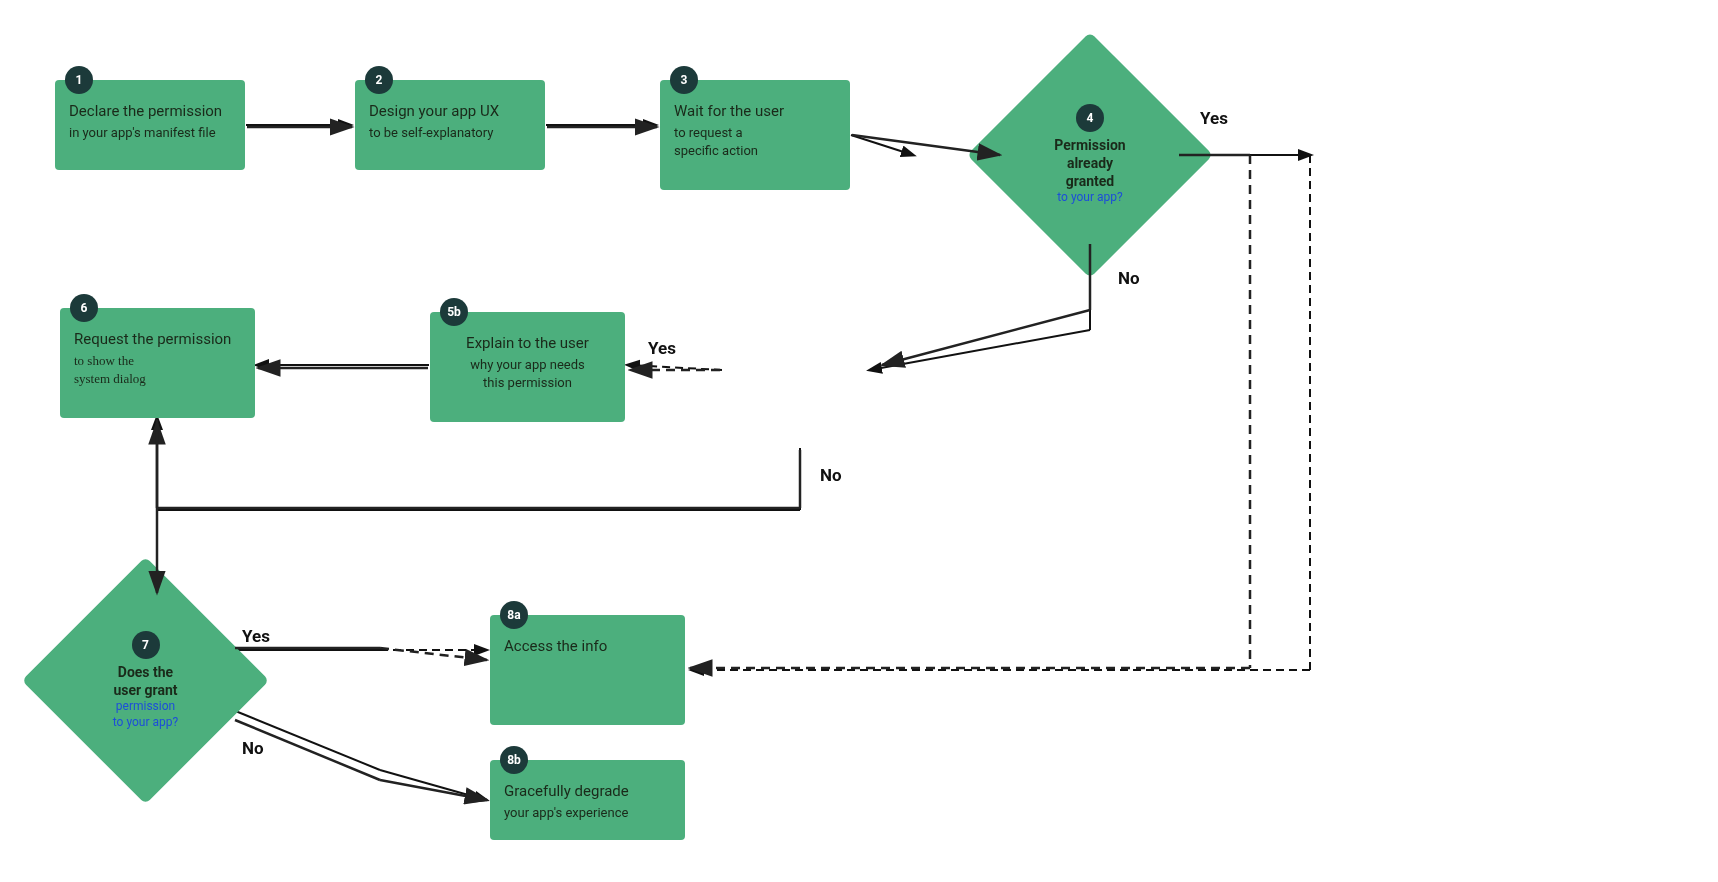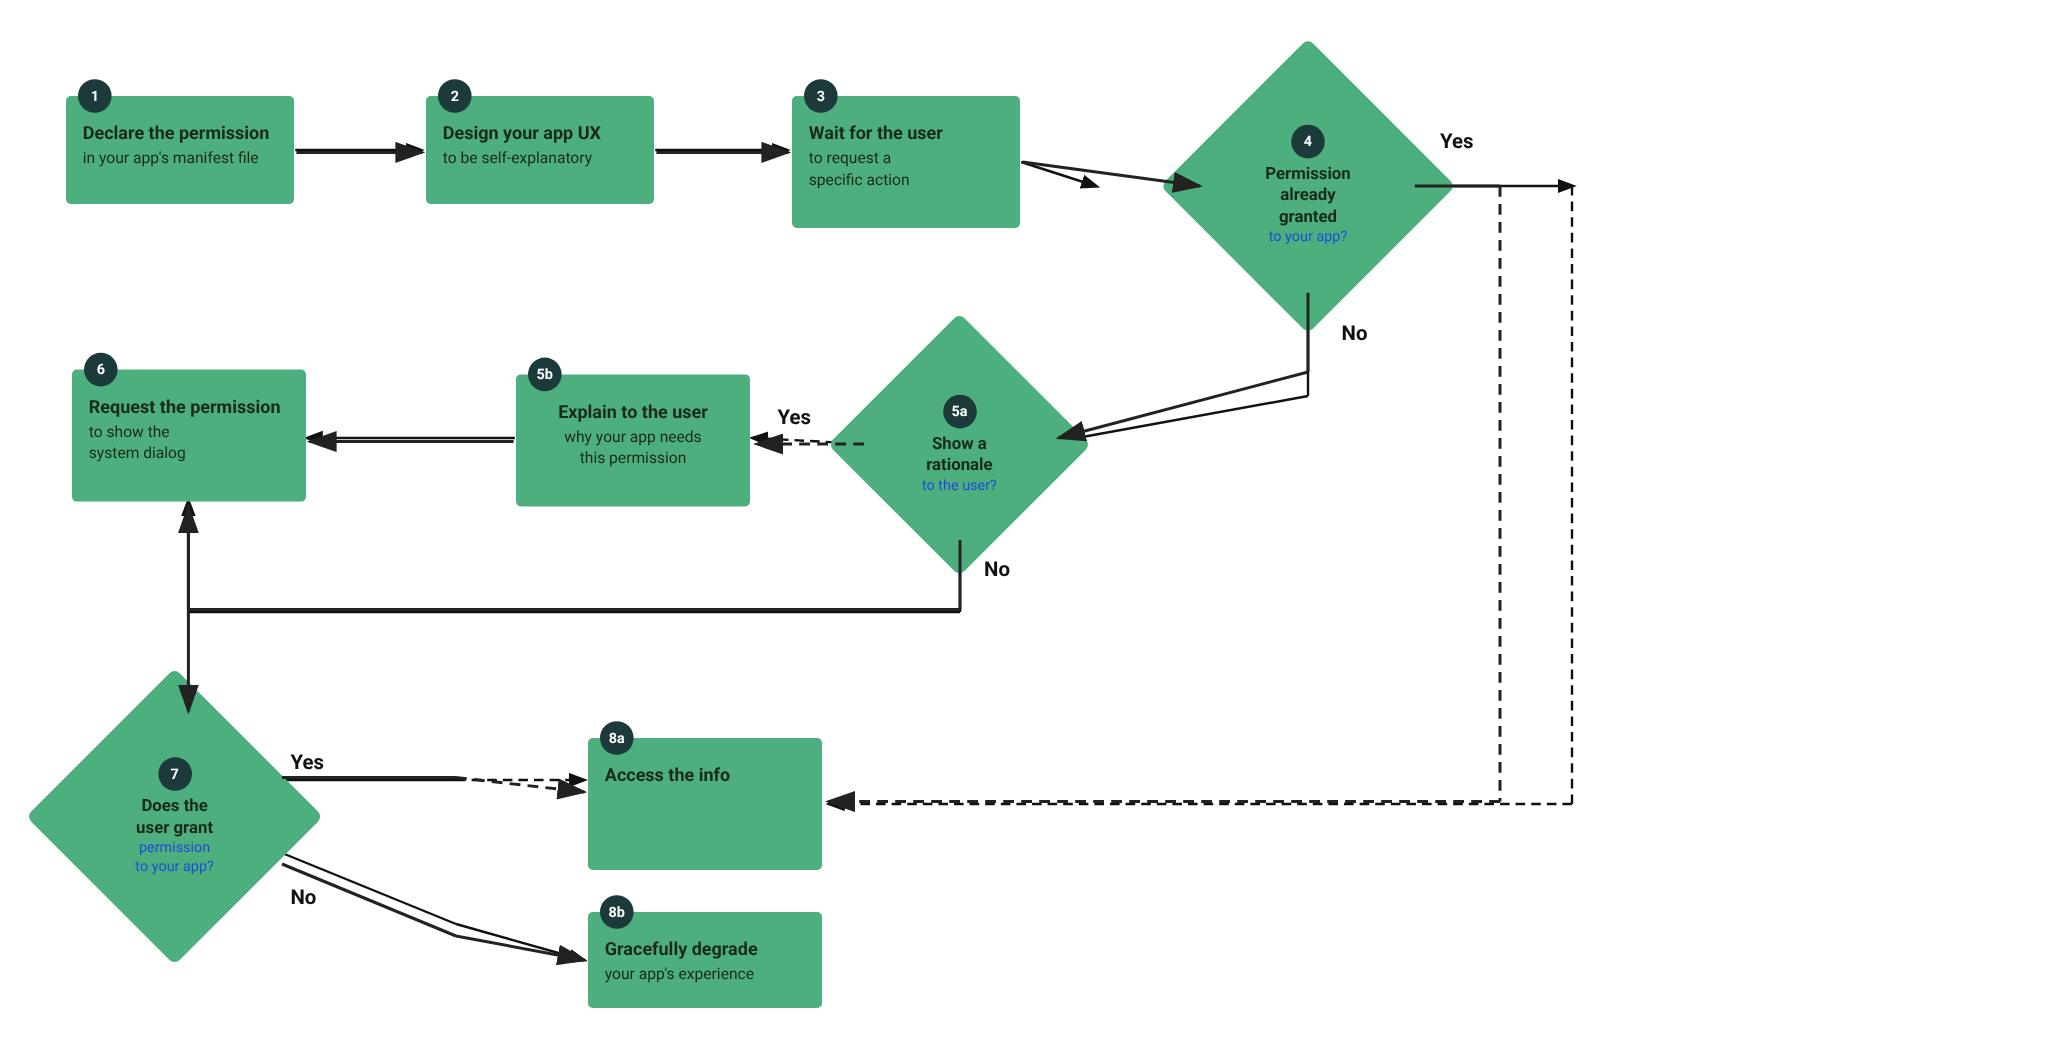--- a/index.html
+++ b/index.html
@@ -34,21 +34,21 @@
       background: #1c3a3a;
       color: #fff;
       display: flex;
       align-items: center;
       justify-content: center;
       font-size: 12px;
       font-weight: bold;
     }
     .rect-node .title {
       font-size: 15px;
-      font-weight: bold;
+      font-weight: normal;
       margin-top: 12px;
       line-height: 1.3;
     }
     .rect-node .subtitle {
       font-size: 13px;
       font-weight: normal;
       line-height: 1.4;
       margin-top: 2px;
     }
     
@@ -197,43 +197,32 @@
       <div class="diamond-text">
         <div class="step-badge">4</div>
         <div class="title" style="white-space:pre-line;">Permission
 already
 granted</div>
         <div class="subtitle">to your app?</div>
       </div>
     </div>
   </div>
 
-  <div class="diamond-wrap" style="left:722px; top:293px; width:155px; height:155px;">
-    <div class="diamond-inner">
-      <div class="diamond-shape"></div>
-      <div class="diamond-text">
-        <div class="step-badge">5a</div>
-        <div class="title" style="white-space:pre-line;">Show a
-rationale</div>
-        <div class="subtitle">to the user?</div>
-      </div>
-    </div>
-  </div>
 
   <div class="rect-node" style="left:430px; top:312px; width:195px; min-height:110px;text-align:center;">
     <span class="step-badge">5b</span>
     <div class="title">Explain to the user</div>
     <div class="subtitle" style="white-space:pre-line;">why your app needs
 this permission</div>
   </div>
 
   <div class="rect-node" style="left:60px; top:308px; width:195px; min-height:110px;">
     <span class="step-badge">6</span>
     <div class="title">Request the permission</div>
-    <div class="subtitle" style="white-space:pre-line;">to show the
+    <div class="subtitle" style="white-space:pre-line;font-family:Liberation Serif, serif;">to show the
 system dialog</div>
   </div>
 
   <div class="diamond-wrap" style="left:58px; top:593px; width:175px; height:175px;">
     <div class="diamond-inner">
       <div class="diamond-shape"></div>
       <div class="diamond-text">
         <div class="step-badge">7</div>
         <div class="title" style="white-space:pre-line;">Does the
 user grant</div>

